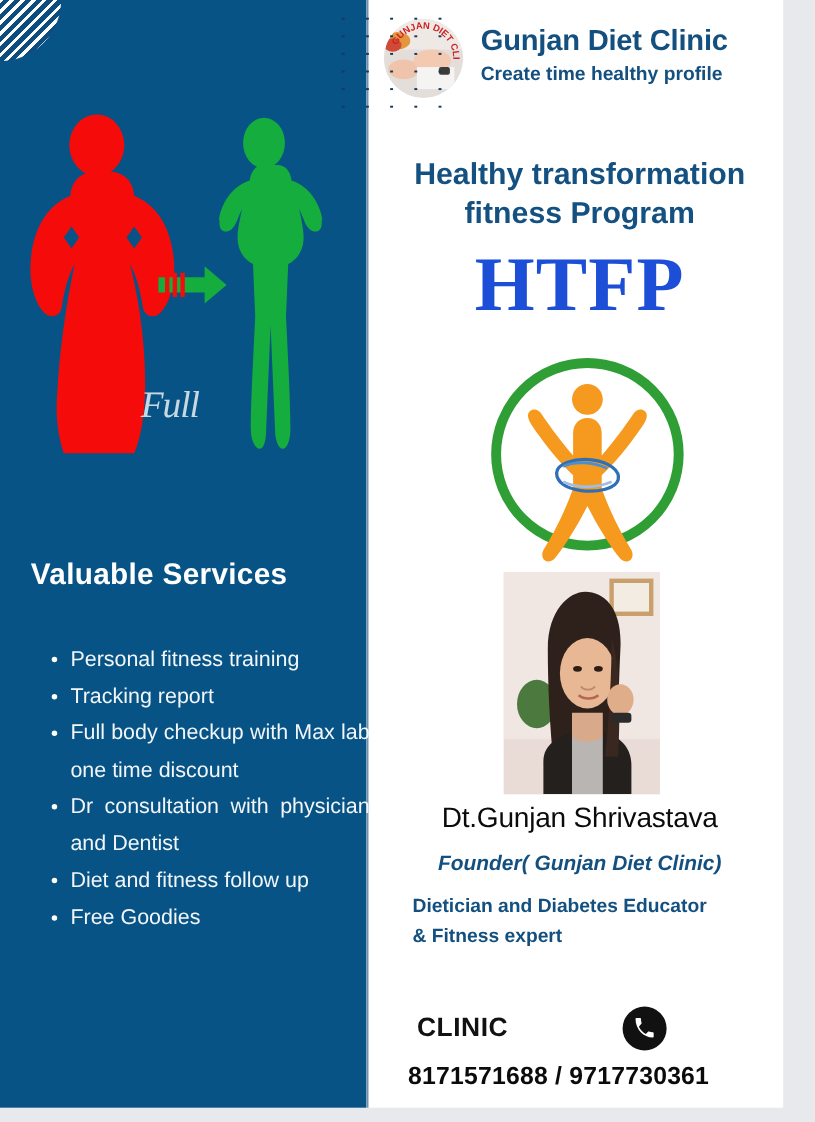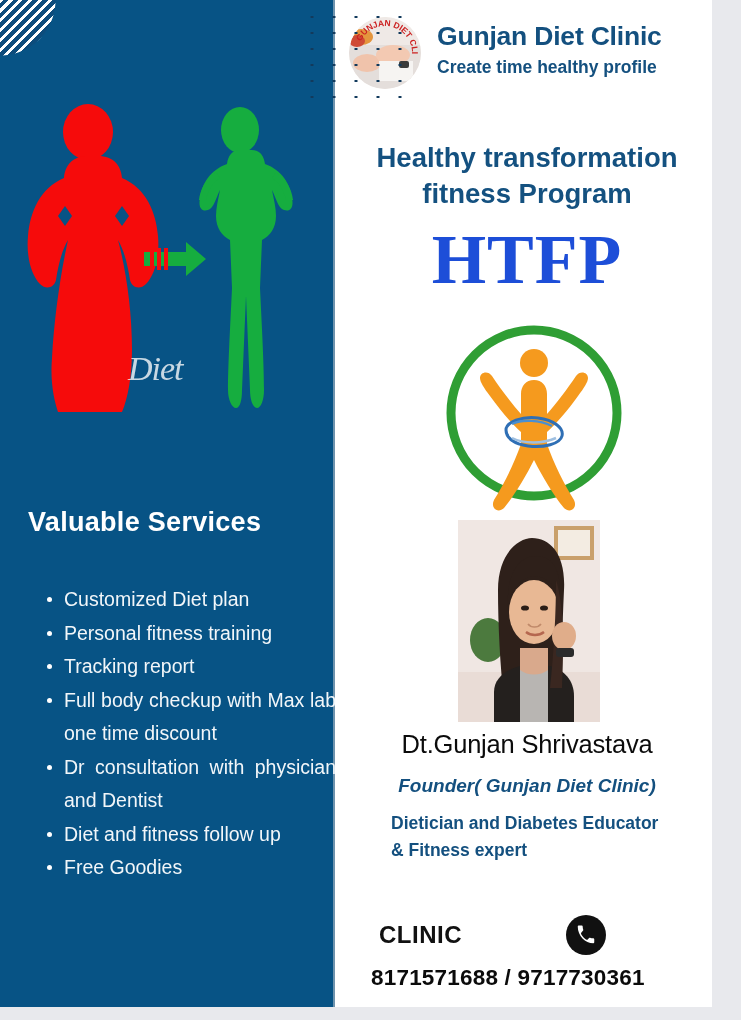--- a/index.html
+++ b/index.html
@@ -225,21 +225,20 @@
     font-style: italic;
   }
   .doc-cred {
     position: absolute;
     left: 38px; top: 810px;
     width: 330px;
     color: #14507f;
     font-size: 17.5px;
     font-weight: bold;
     line-height: 27px;
-    margin-left: 16px;
   }
 
   .contact-row {
     position: absolute;
     left: 42px; top: 915px;
     width: 330px;
     height: 44px;
   }
   .contact-label {
     position: absolute;
@@ -314,27 +313,26 @@
                  C230 308 232 300 232 290 L236 196 L240 290
                  C240 300 243 308 247 308 C251 308 254 300 254 290
                  C254 266 252 228 250 188 L252 140 C260 136 266 128 266 116
                  C266 108 264 100 262 90 C266 98 268 108 274 110
                  C280 112 284 108 282 98 C280 84 272 70 255 64
                  C254 56 250 50 242 50 Z" fill="#16ad3f"></path>
         <path d="M206 72 C196 78 190 90 189 100 L196 100 C198 90 203 82 210 78 Z" fill="#16ad3f"></path>
         <path d="M266 72 C276 78 282 90 283 100 L276 100 C274 90 269 82 262 78 Z" fill="#16ad3f"></path>
       </g>
     </svg>
-    <div class="canva-mark">Diet</div>
+    <div class="canva-mark">Full</div>
   </div>
 
   <div class="services-title">Valuable Services</div>
 
   <ul class="services-list">
-    <li>Customized Diet plan</li>
     <li>Personal fitness training</li>
     <li>Tracking report</li>
     <li>Full body checkup with Max lab one time discount</li>
     <li>Dr consultation with physician and Dentist</li>
     <li>Diet and fitness follow up</li>
     <li>Free Goodies</li>
   </ul>
 
   <div class="right-col">
 

